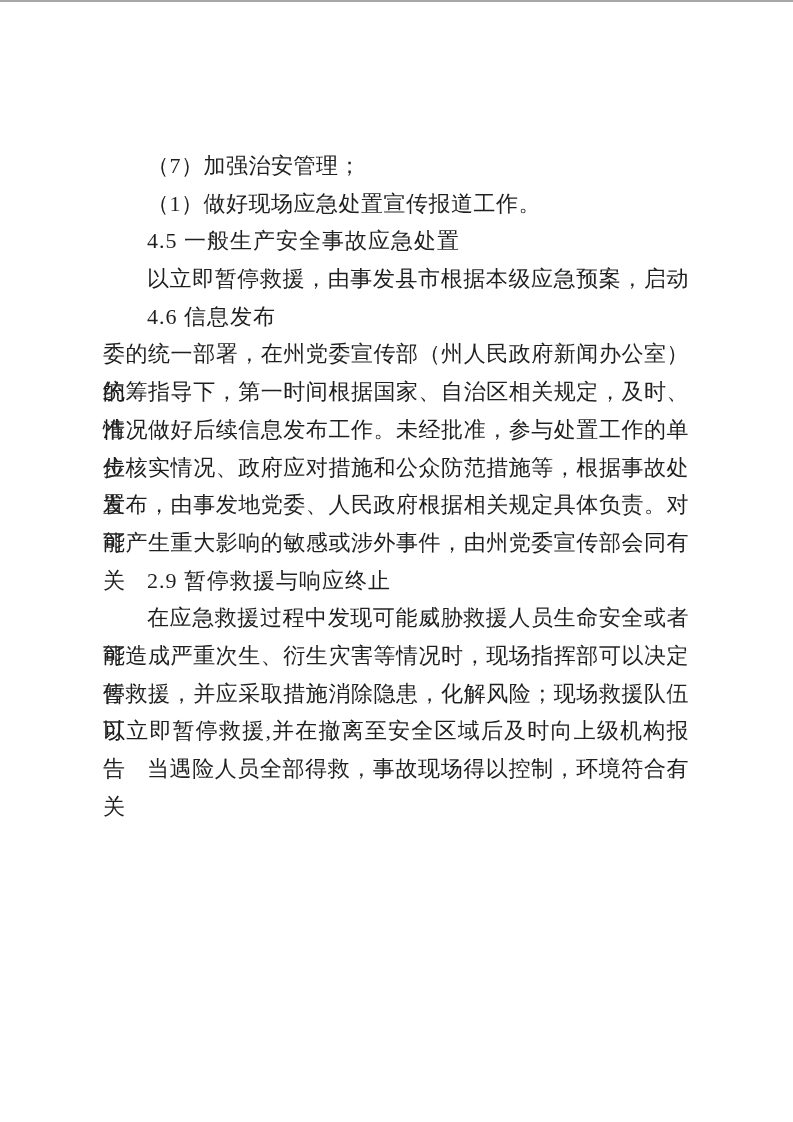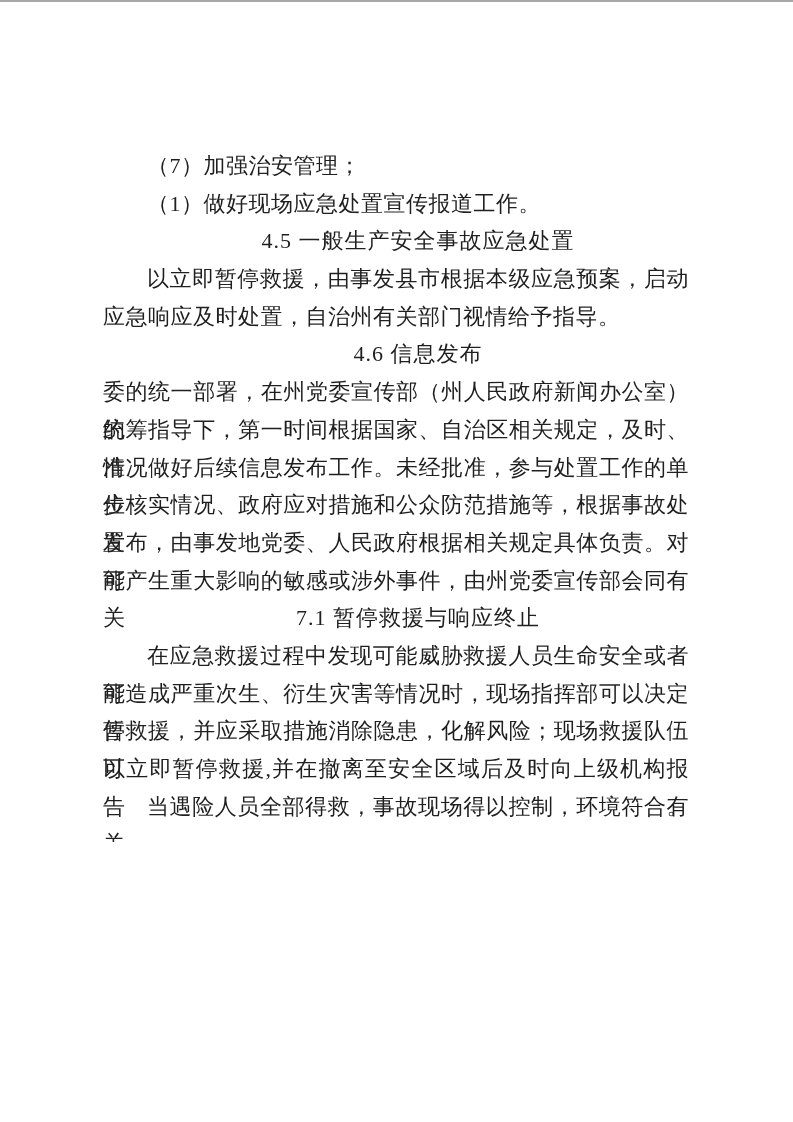--- a/index.html
+++ b/index.html
@@ -42,21 +42,20 @@
   }
   .line.justify {
     white-space: normal;
     text-align: justify;
     text-align-last: justify;
     -moz-text-align-last: justify;
     text-justify: inter-character;
   }
   .line.heading {
     letter-spacing: 1px;
-    text-align: center;
   }
   .pagenum {
     position: absolute;
     left: 104px;
     top: 1000px;
     font-size: 19px;
     line-height: 24px;
     color: #ec4899;
     letter-spacing: 1px;
   }
@@ -64,29 +63,28 @@
 </head>
 <body>
 
 <div class="page">
   <div class="scan-edge"></div>
   <div class="content">
       <div class="line body indent">（7）加强治安管理；</div>
       <div class="line body indent">（1）做好现场应急处置宣传报道工作。</div>
       <div class="line heading indent">4.5 一般生产安全事故应急处置</div>
       <div class="line body indent justify">以立即暂停救援，由事发县市根据本级应急预案，启动</div>
-      <div class="line body">应急响应及时处置，自治州有关部门视情给予指导。</div>
       <div class="line heading indent">4.6 信息发布</div>
       <div class="line body justify">委的统一部署，在州党委宣传部（州人民政府新闻办公室）的</div>
       <div class="line body justify">统筹指导下，第一时间根据国家、自治区相关规定，及时、准</div>
       <div class="line body justify">情况做好后续信息发布工作。未经批准，参与处置工作的单位</div>
       <div class="line body justify">步核实情况、政府应对措施和公众防范措施等，根据事故处置</div>
       <div class="line body justify">发布，由事发地党委、人民政府根据相关规定具体负责。对可</div>
       <div class="line body justify">能产生重大影响的敏感或涉外事件，由州党委宣传部会同有关</div>
-      <div class="line heading indent">7.1 暂停救援与响应终止</div>
+      <div class="line heading indent">2.9 暂停救援与响应终止</div>
       <div class="line body indent justify">在应急救援过程中发现可能威胁救援人员生命安全或者可</div>
       <div class="line body justify">能造成严重次生、衍生灾害等情况时，现场指挥部可以决定暂</div>
       <div class="line body justify">停救援，并应采取措施消除隐患，化解风险；现场救援队伍可</div>
       <div class="line body justify">以立即暂停救援,并在撤离至安全区域后及时向上级机构报告。</div>
       <div class="line body indent justify">当遇险人员全部得救，事故现场得以控制，环境符合有关</div>
     </div>
   <div class="pagenum">— 16 —</div>
 </div>
 
 </body></html>

